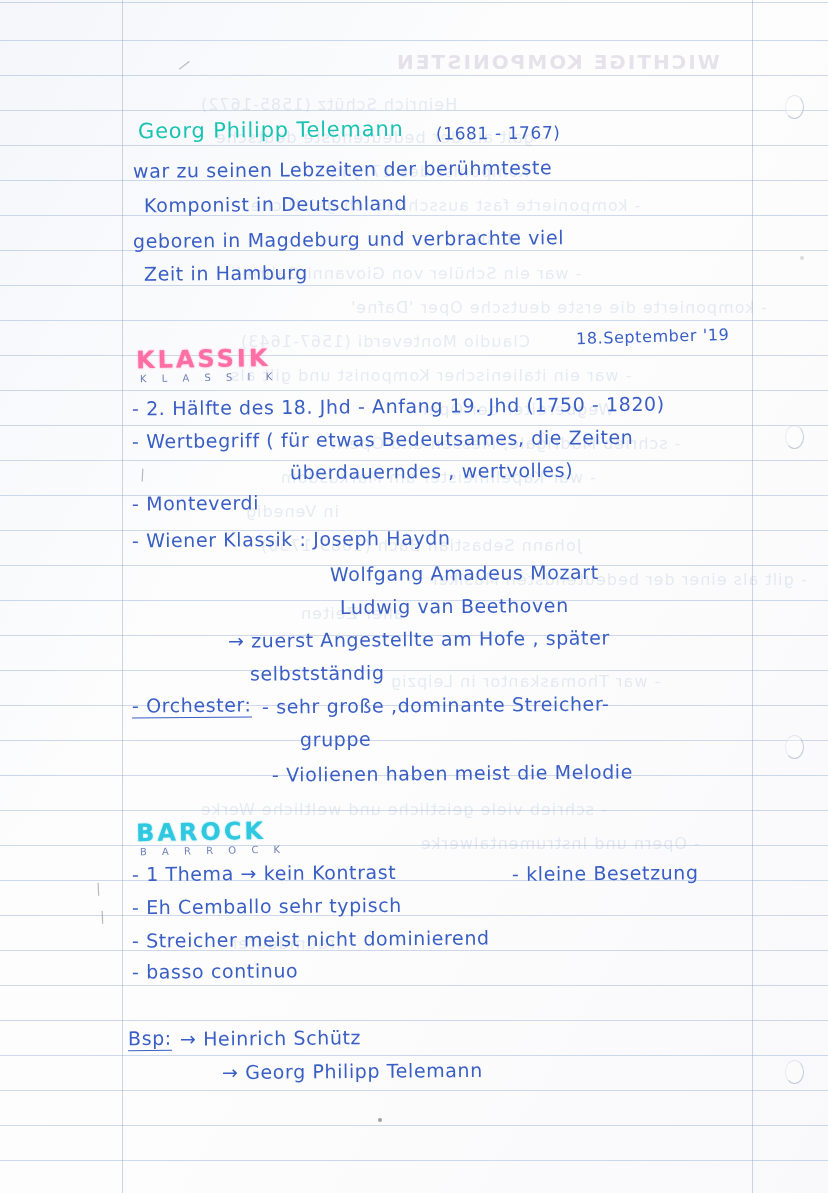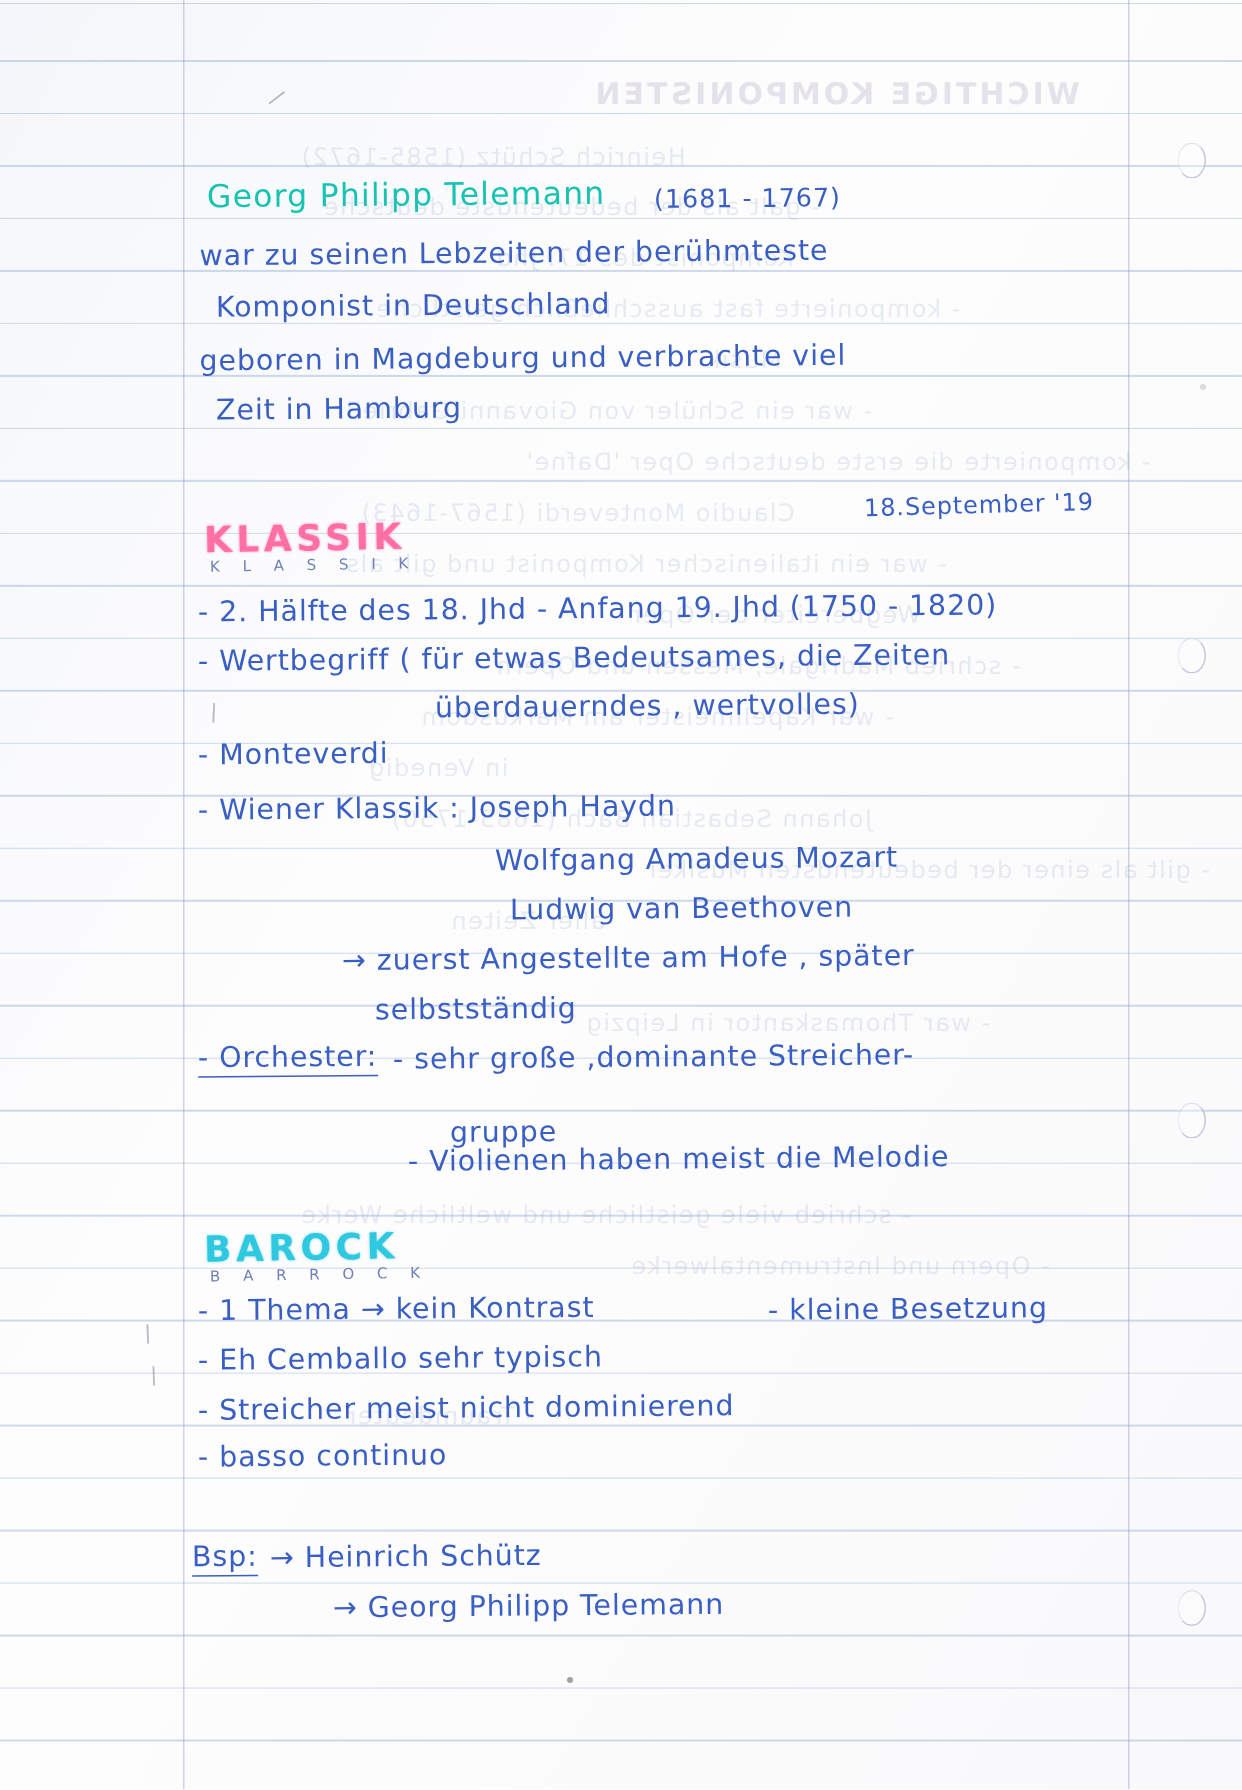--- a/index.html
+++ b/index.html
@@ -202,21 +202,21 @@
   <div class="hw" style="left:132px; top:428px;">- Wertbegriff ( für etwas Bedeutsames, die Zeiten</div>
   <div class="hw" style="left:290px; top:460px;">überdauerndes , wertvolles)</div>
   <div class="hw" style="left:132px; top:492px;">- Monteverdi</div>
   <div class="hw" style="left:132px; top:528px;">- Wiener Klassik :   Joseph Haydn</div>
   <div class="hw" style="left:330px; top:562px;">Wolfgang Amadeus Mozart</div>
   <div class="hw" style="left:340px; top:595px;">Ludwig van Beethoven</div>
   <div class="hw" style="left:228px; top:628px;">→ zuerst Angestellte am Hofe ,  später</div>
   <div class="hw" style="left:250px; top:662px;">selbstständig</div>
   <div class="hw underline" style="left:132px; top:694px;">- Orchester:</div>
   <div class="hw" style="left:262px; top:694px;">- sehr große ,dominante Streicher-</div>
-  <div class="hw" style="left:300px; top:728px;margin-top:16px;">gruppe</div>
+  <div class="hw" style="left:300px; top:728px;">gruppe</div>
   <div class="hw" style="left:272px; top:762px;">- Violienen haben meist die Melodie</div>
 
   <div class="hl barock" style="left:136px; top:818px;">BAROCK</div>
   <div class="hl-sub" style="left:140px; top:845px;">B A R R O C K</div>
 
   <div class="hw" style="left:132px; top:862px;">- 1 Thema   → kein Kontrast</div>
   <div class="hw" style="left:512px; top:862px;">- kleine Besetzung</div>
   <div class="hw" style="left:132px; top:895px;">- Eh Cemballo  sehr typisch</div>
   <div class="hw" style="left:132px; top:928px;">- Streicher meist nicht dominierend</div>
   <div class="hw" style="left:132px; top:960px;">- basso continuo</div>

